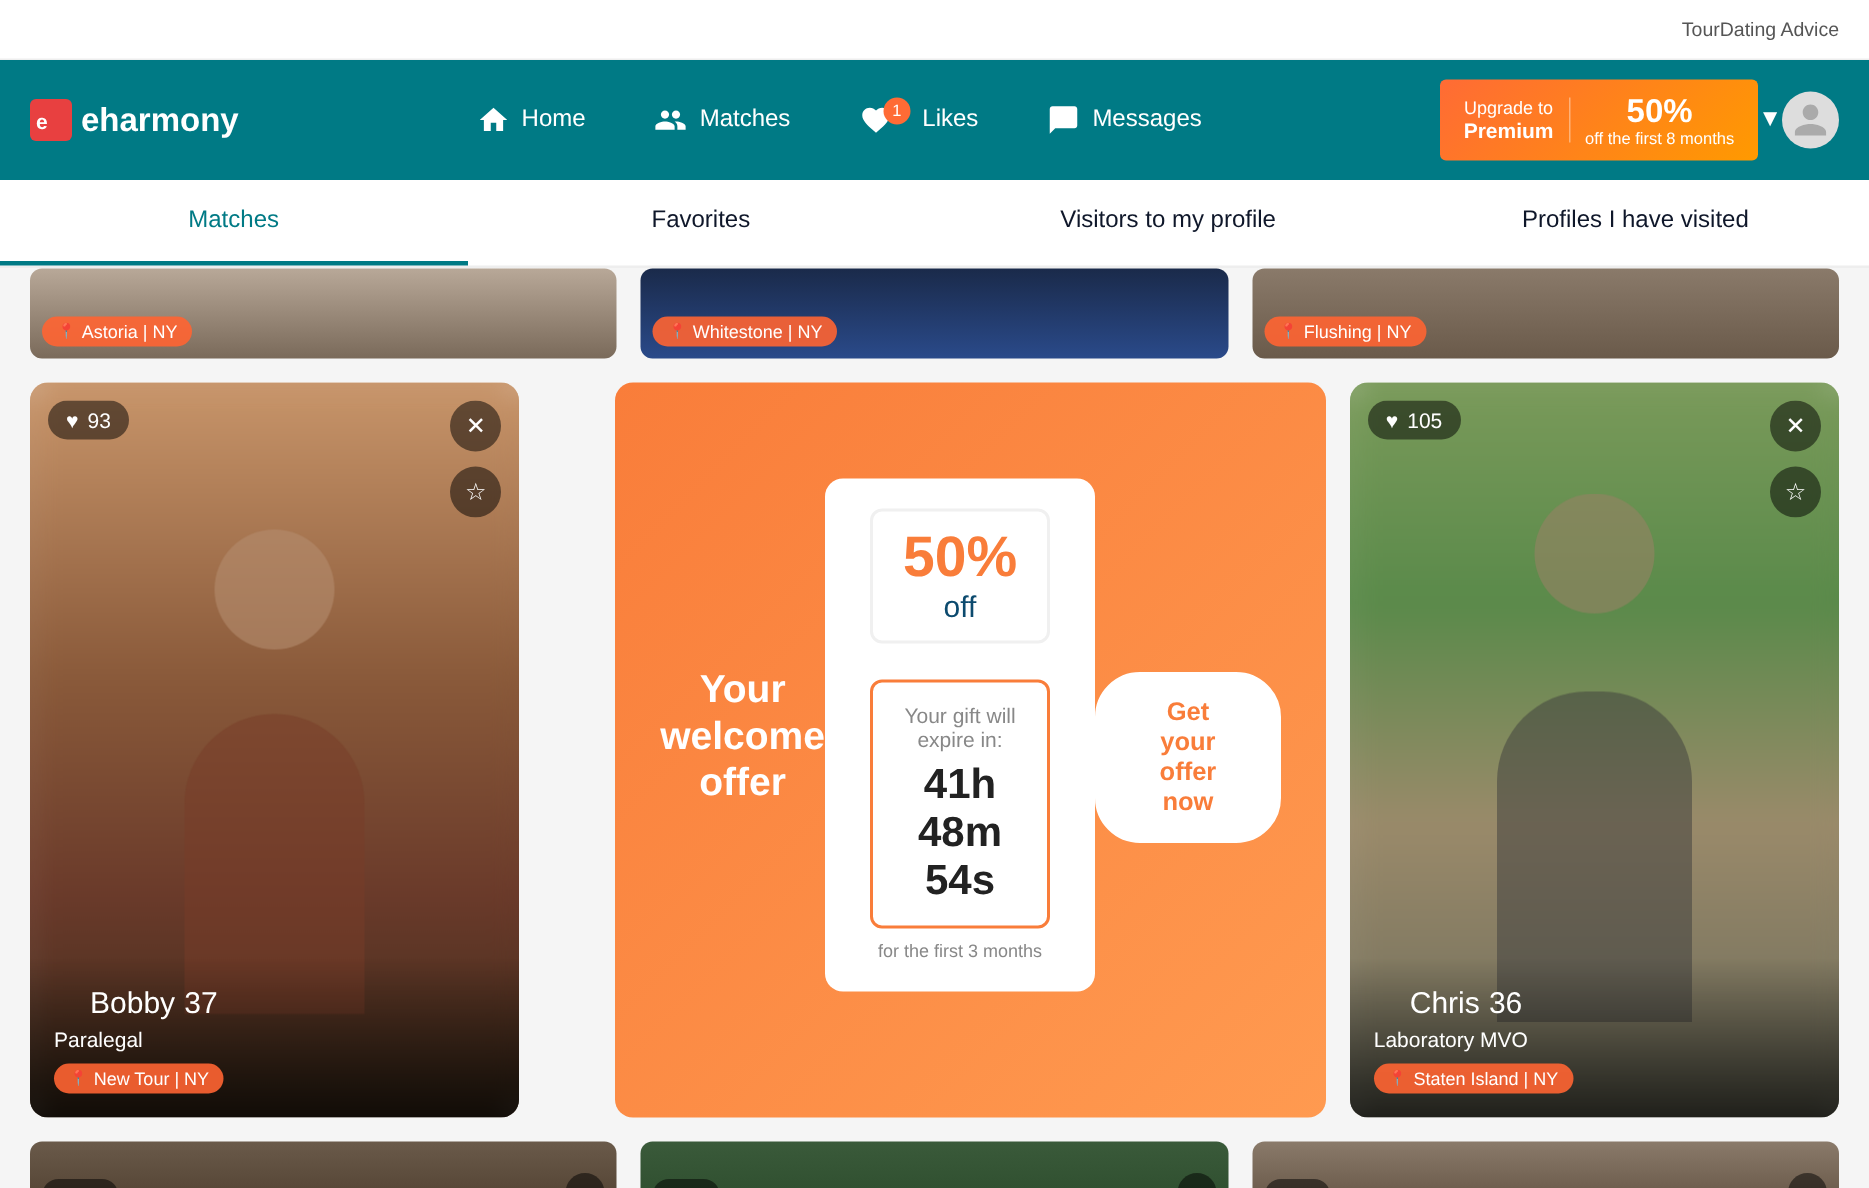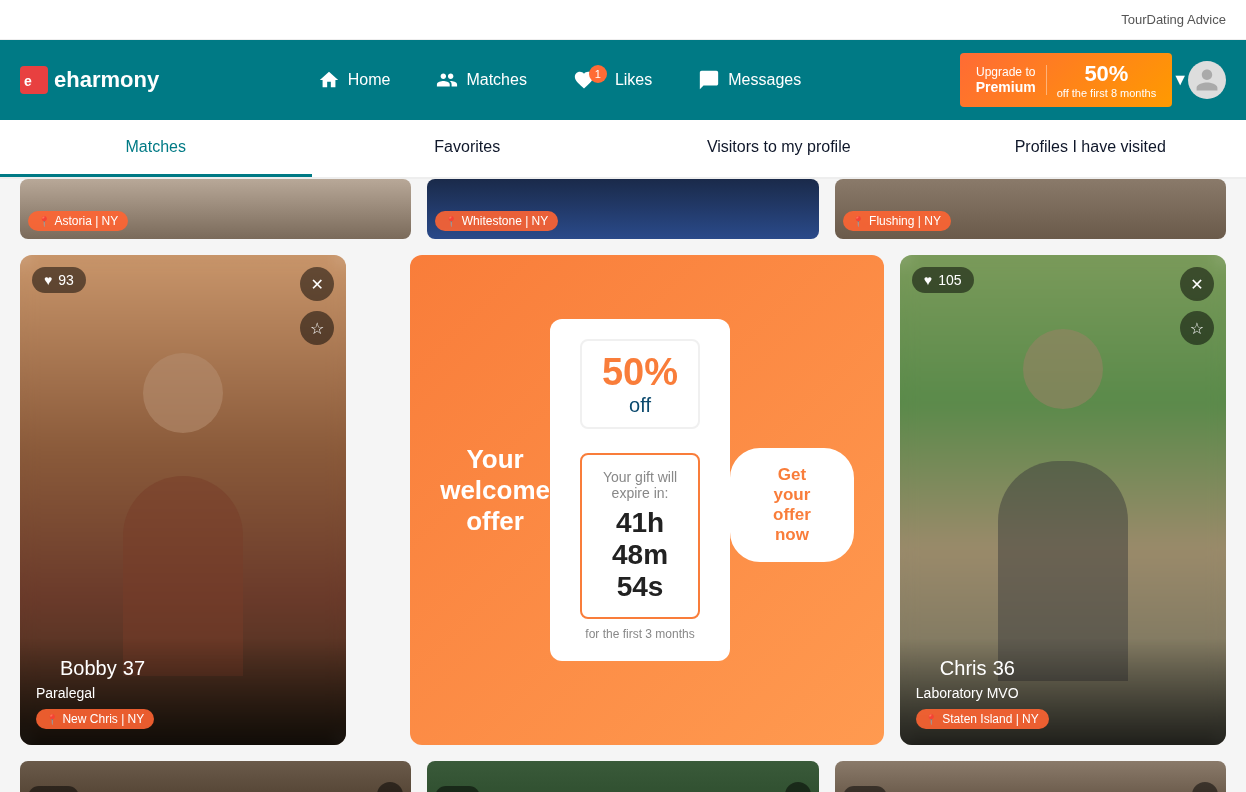--- a/index.html
+++ b/index.html
@@ -446,21 +446,21 @@
       <div class="card-star">☆</div>
       <div class="card-bottom-info">
         <div class="card-name">
           <span>Bobby</span>
           <span>37</span>
         </div>
         <div class="card-profession">Paralegal</div>
         <div class="card-location">
           <div class="location-badge">
             <span style="font-size:10px">📍</span>
-            <span>New Chris | NY</span>
+            <span>New Tour | NY</span>
           </div>
         </div>
       </div>
     </div>
 
     <div class="offer-card">
       <div class="offer-title">Your welcome offer</div>
 
       <div class="offer-box">
         <div style="display:flex;justify-content:center;margin-bottom:12px;">

